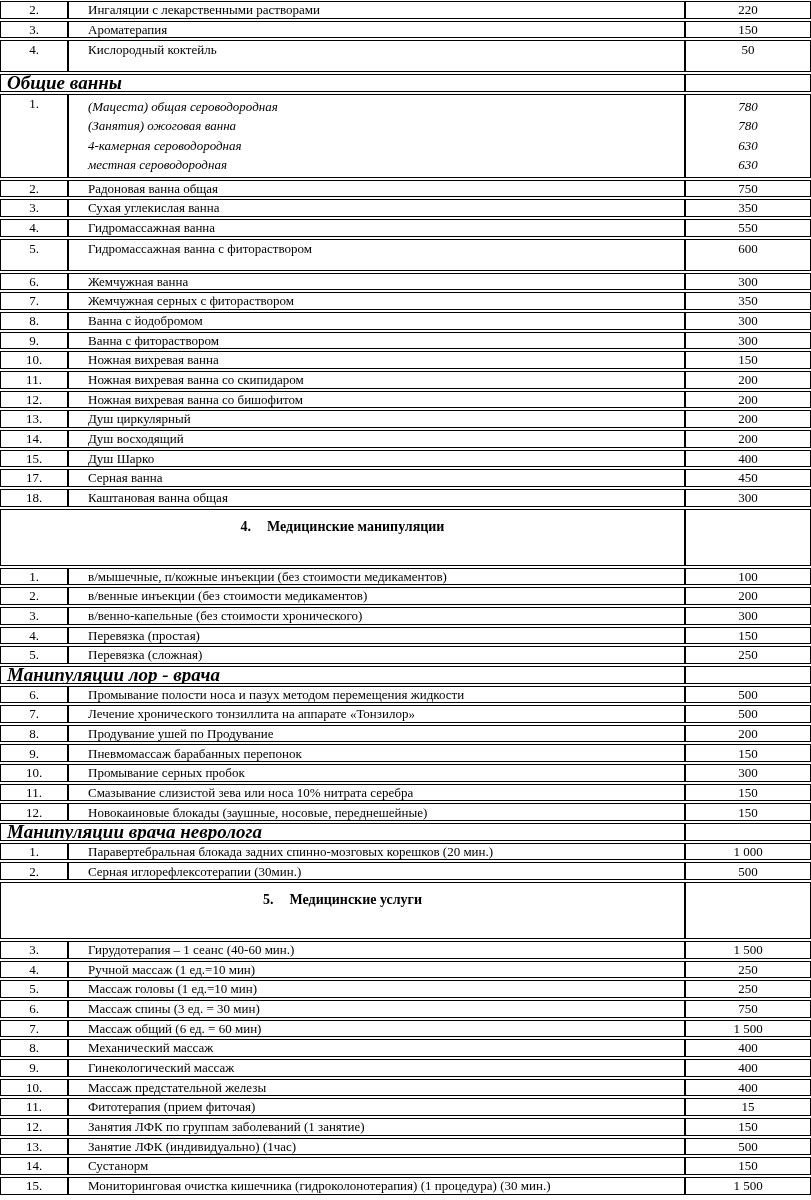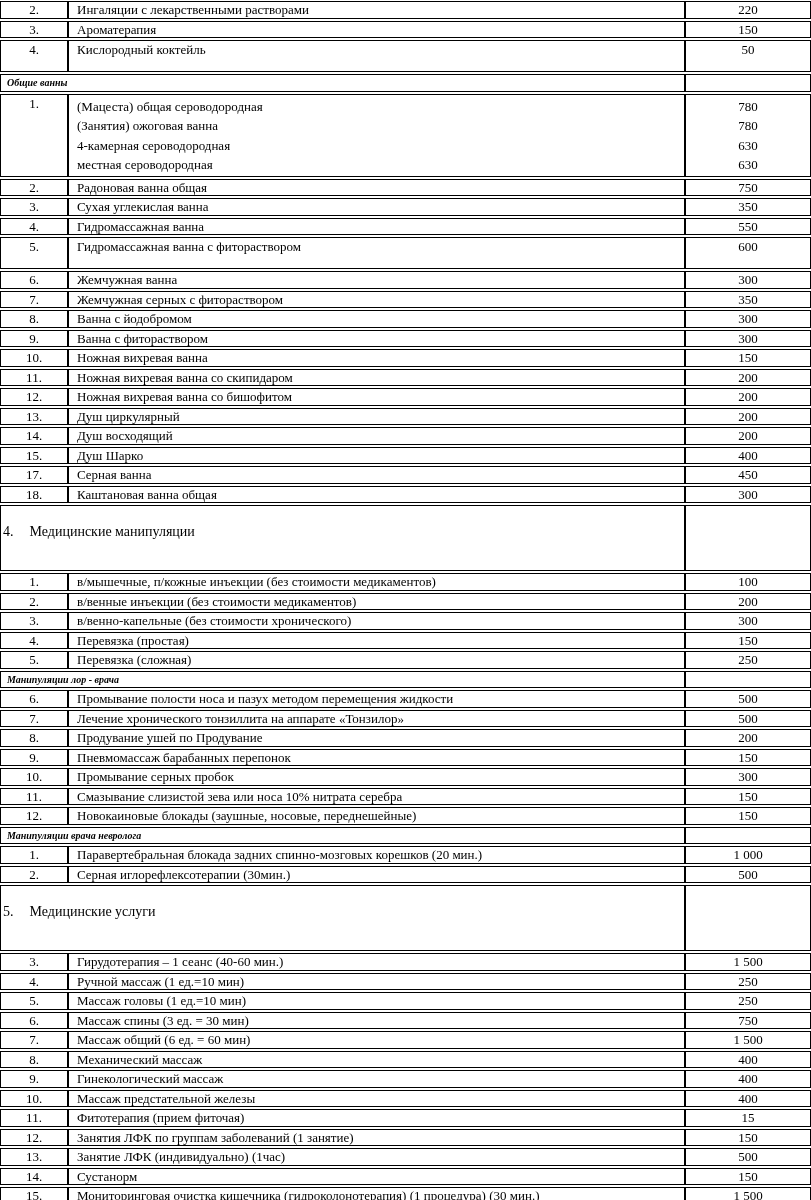--- a/index.html
+++ b/index.html
@@ -29,47 +29,47 @@
   }
   td {
     border: 1px solid #000;
     line-height: 13.5px;
     vertical-align: middle;
     overflow: hidden;
     padding: 1px 2px;
     background: #fff;
   }
   td.num   { text-align: center; }
-  td.name  { text-align: left; padding-left: 8px; padding-right: 4px; }
+  td.name  { text-align: left; padding-left: 19px; padding-right: 4px; }
   td.price { text-align: center; margin-top: 10px; }
 
   tr.section td.merged {
     font-weight: bold;
     font-style: italic;
     padding-left: 6px;
-    font-size: 10px;
+    font-size: 19px;
   }
   tr.heading td.merged {
-    font-weight: normal;
-    text-align: left;
+    font-weight: bold;
+    text-align: center;
     vertical-align: top;
     height: 44px;
-    padding-top: 19px;
+    padding-top: 10px;
     font-size: 14px;
   }
   tr.heading td.price { vertical-align: top; }
   .heading-gap { display: inline-block; width: 16px; }
 
   tr.tall2 td {
     height: 27px;
     vertical-align: top;
     padding-top: 2px;
   }
   tr.multi td { vertical-align: top; padding-top: 2px; }
-  tr.multi .multi-line { line-height: 19.5px; }
+  tr.multi .multi-line { line-height: 19.5px; font-style: italic; }
 </style>
 </head>
 <body>
 
 <div class="page">
   <table class="price-table">
     <colgroup>
       <col style="width:68px">
       <col style="width:617px">
       <col style="width:126px">

